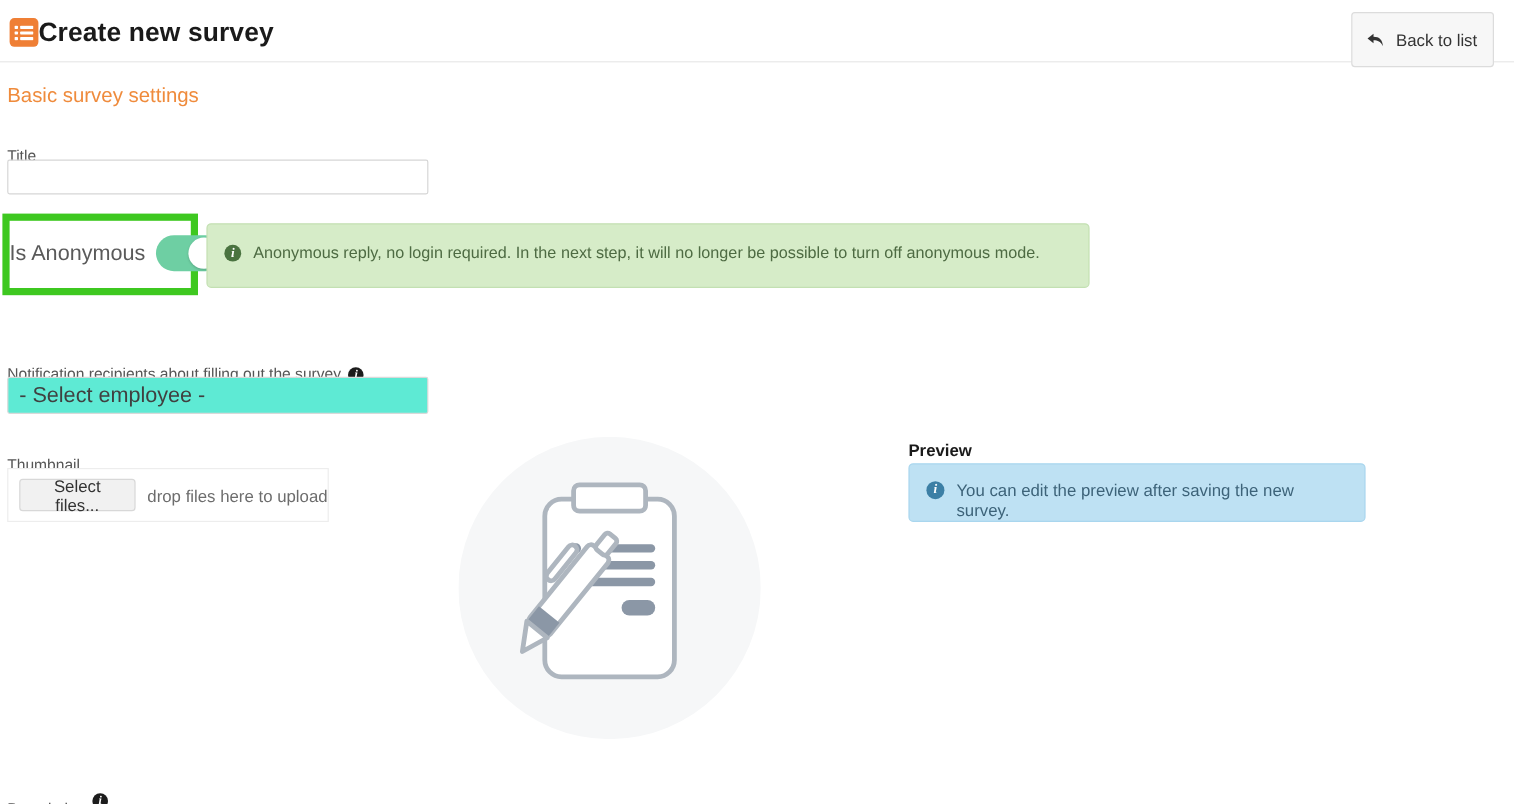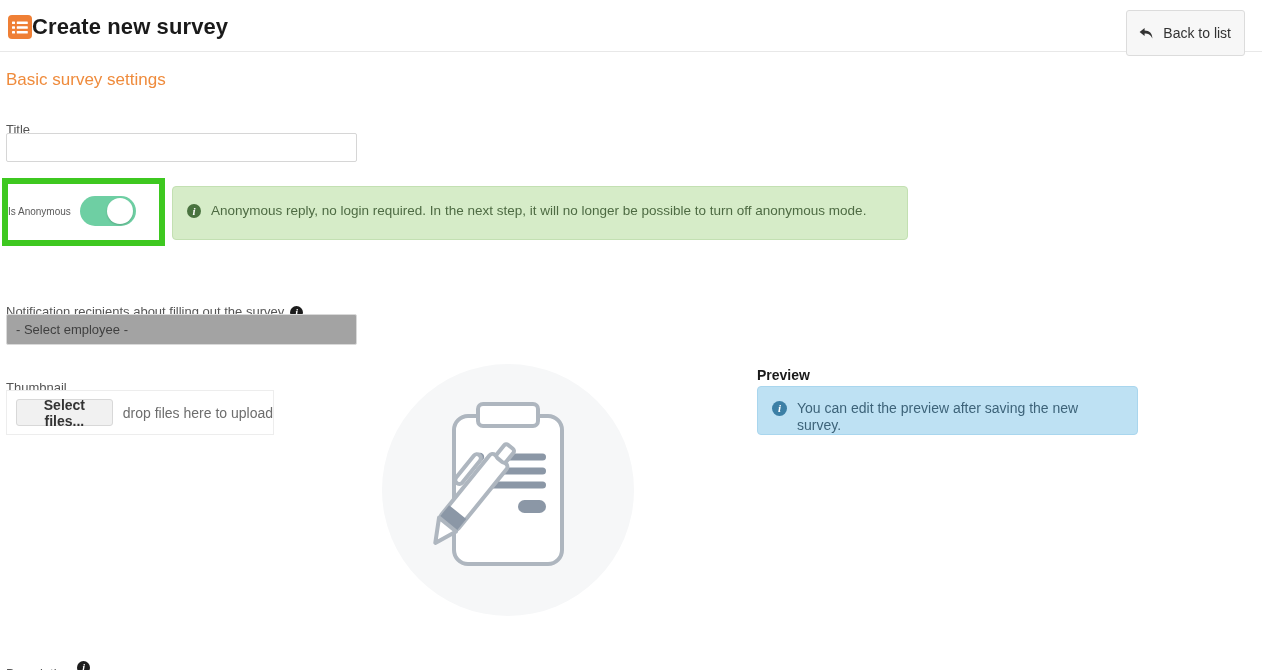--- a/index.html
+++ b/index.html
@@ -120,21 +120,21 @@
   }
   .anon-row {
     position: absolute;
     left: 8px;
     top: 196px;
     display: flex;
     align-items: center;
     gap: 9px;
   }
   .anon-label {
-    font-size: 10px;
+    font-size: 18px;
     color: #5a5a5a;
     white-space: nowrap;
   }
   .toggle {
     width: 56px;
     height: 30px;
     border-radius: 15px;
     background: #6ecfa3;
     position: relative;
     cursor: pointer;
@@ -216,27 +216,27 @@
     align-items: flex-end;
     gap: 6px;
   }
   .select-box {
     position: absolute;
     left: 6px;
     top: 314px;
     width: 351px;
     height: 31px;
     border: 1px solid #d9d9d9;
-    background: #a3a3a3;
+    background: #5eead4;
     border-radius: 2px;
     box-sizing: border-box;
     display: flex;
     align-items: center;
     padding: 0 9px;
-    font-size: 13px;
+    font-size: 18px;
     color: #404040;
     cursor: pointer;
   }
 
   
   .lbl-thumbnail {
     position: absolute;
     left: 6px;
     top: 368px;
   }
@@ -259,21 +259,20 @@
     padding: 0 10px;
     display: inline-flex;
     align-items: center;
     background: #f1f1f1;
     border: 1px solid #d8d8d8;
     border-radius: 3px;
     font-size: 14px;
     color: #333333;
     font-family: "Liberation Sans", sans-serif;
     cursor: pointer;
-    font-weight: bold;
   }
   .dropzone-hint {
     font-size: 14px;
     color: #6d6d6d;
     white-space: nowrap;
   }
 
   
   .illustration {
     position: absolute;

